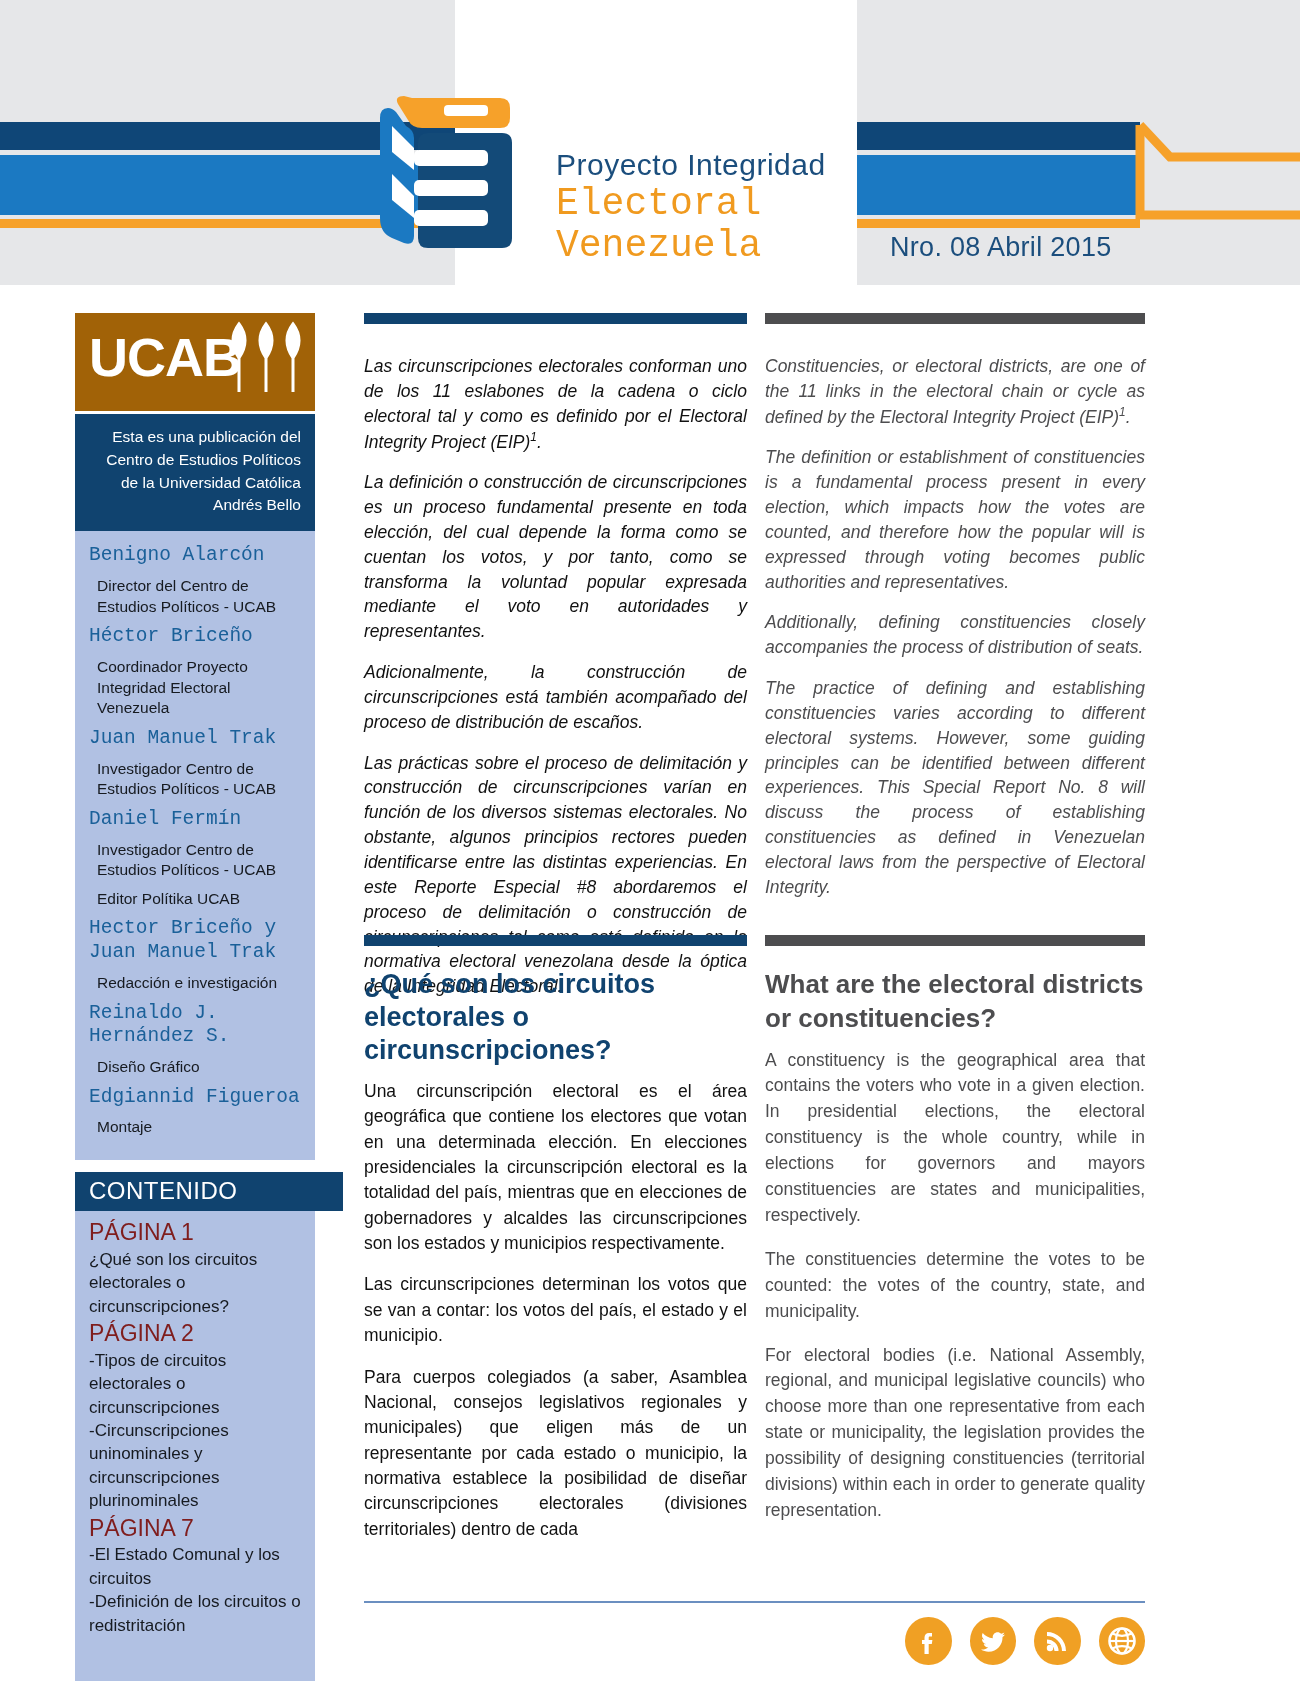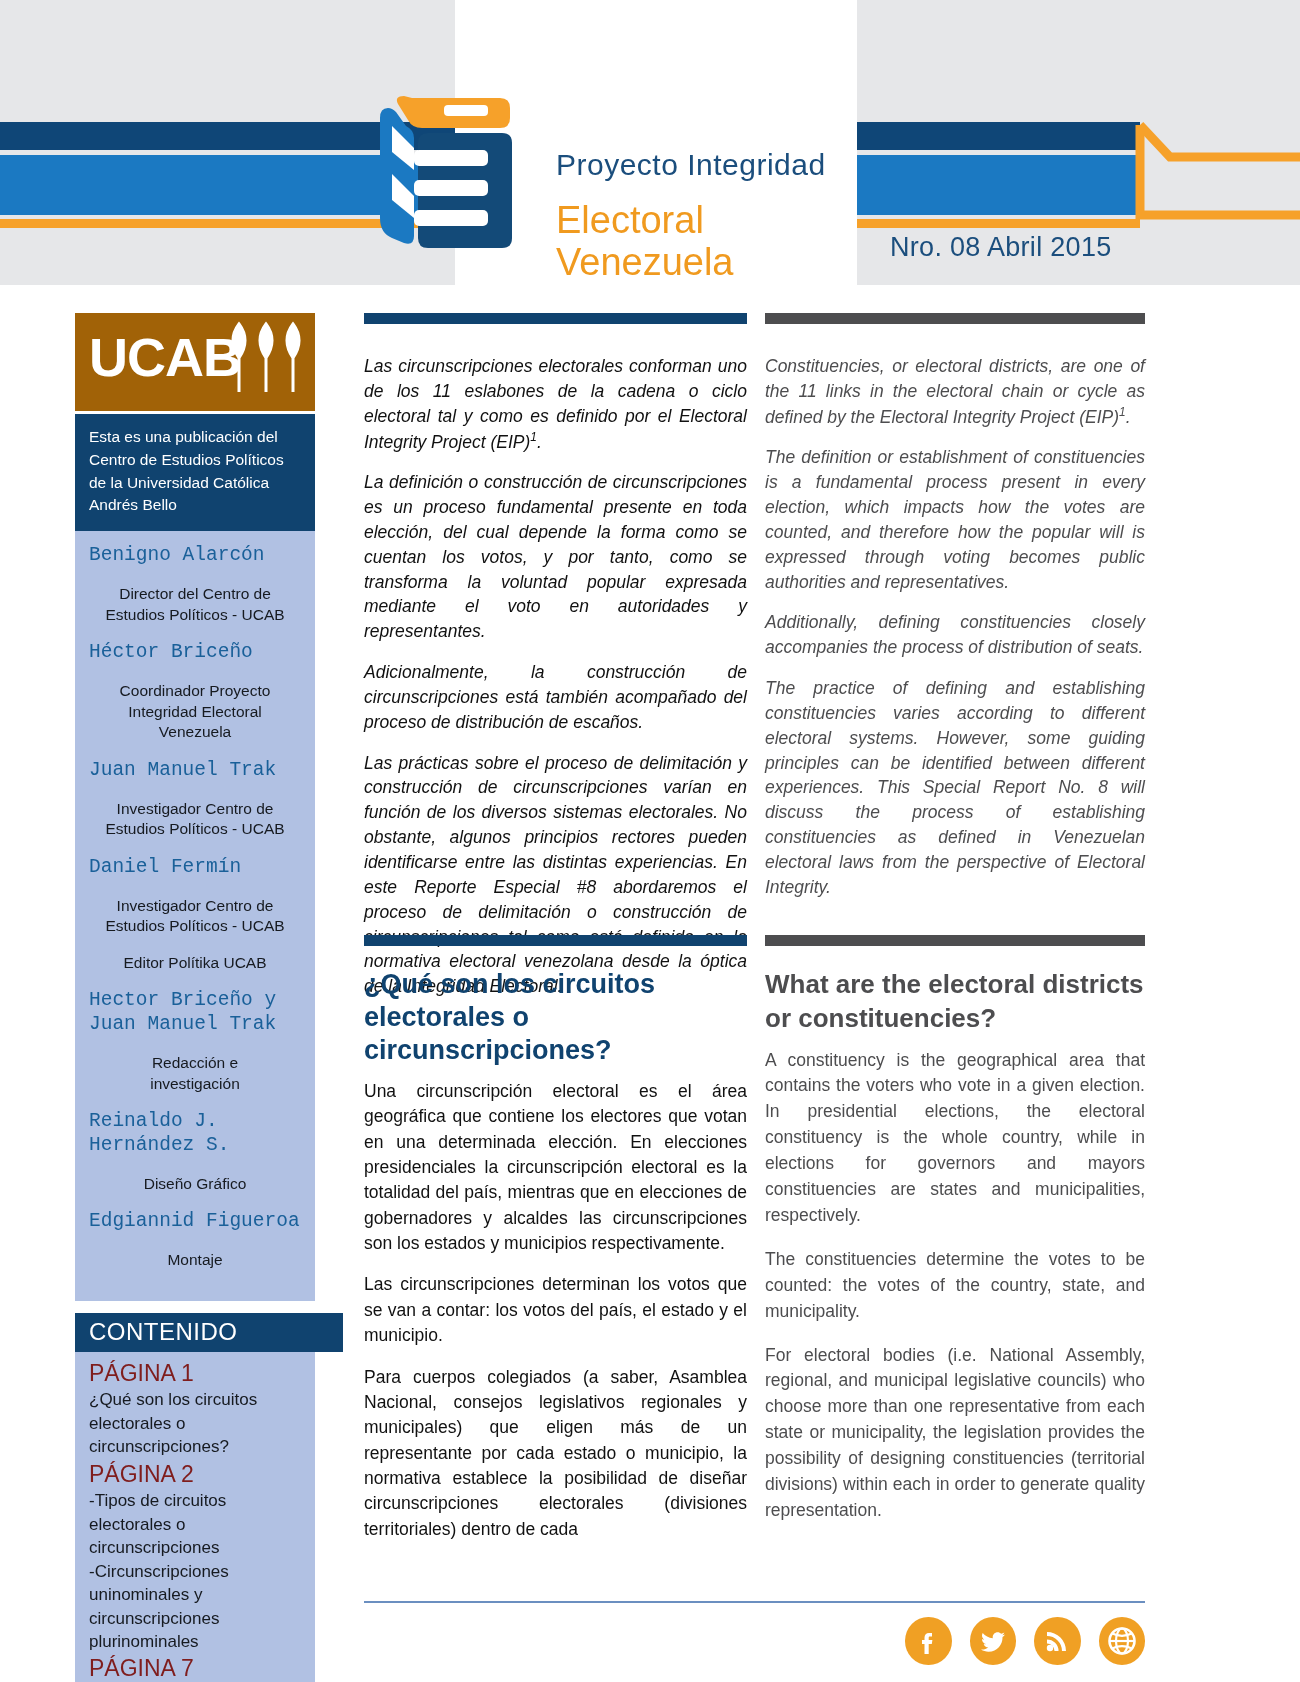--- a/index.html
+++ b/index.html
@@ -95,23 +95,23 @@
     font-size: 30px;
     color: #1b4e7d;
     letter-spacing: 0.5px;
     line-height: 1;
     font-family: "Liberation Sans", sans-serif;
     font-weight: 400;
   }
   .brand-line2 {
     font-size: 38px;
     color: #f09a1f;
-    font-family: Liberation Sans, sans-serif;
+    font-family: Liberation Mono, monospace;
     line-height: 1.1;
-    margin-top: 20px;
+    margin-top: 3px;
   }
   .reporte-box {
     position: absolute;
     left: 876px; top: 158px;
     width: 260px; height: 54px;
     display: flex;
     align-items: center;
   }
   .reporte-word {
     font-size: 32px;
@@ -173,41 +173,41 @@
     padding: 12px 14px 14px 14px;
     box-sizing: border-box;
     border-top: 3px solid #ffffff;
   }
   .pub-block p {
     margin: 0;
     color: #ffffff;
     font-size: 15.5px;
     line-height: 1.47;
     font-family: "Liberation Sans", sans-serif;
+    text-align: right;
   }
   .credits-block {
     width: 240px;
     background: #b1c1e3;
     padding: 10px 14px 14px 14px;
     box-sizing: border-box;
   }
   .credit-name {
     color: #1a6099;
     font-size: 19.5px;
     line-height: 1.22;
     margin: 3px 0 0 0;
     font-family: Liberation Mono, monospace;
   }
   .credit-role {
     color: #161a20;
     font-size: 15.5px;
     line-height: 1.33;
-    margin: 16px;
-    font-family: "Liberation Sans", sans-serif;
-    text-align: center;
+    margin: 8px;
+    font-family: "Liberation Sans", sans-serif;
   }
   .contenido-bar {
     width: 268px;
     background: #10436f;
     padding: 5px 14px 6px 14px;
     box-sizing: border-box;
     margin-top: 12px;
   }
   .contenido-bar span {
     color: #ffffff;

